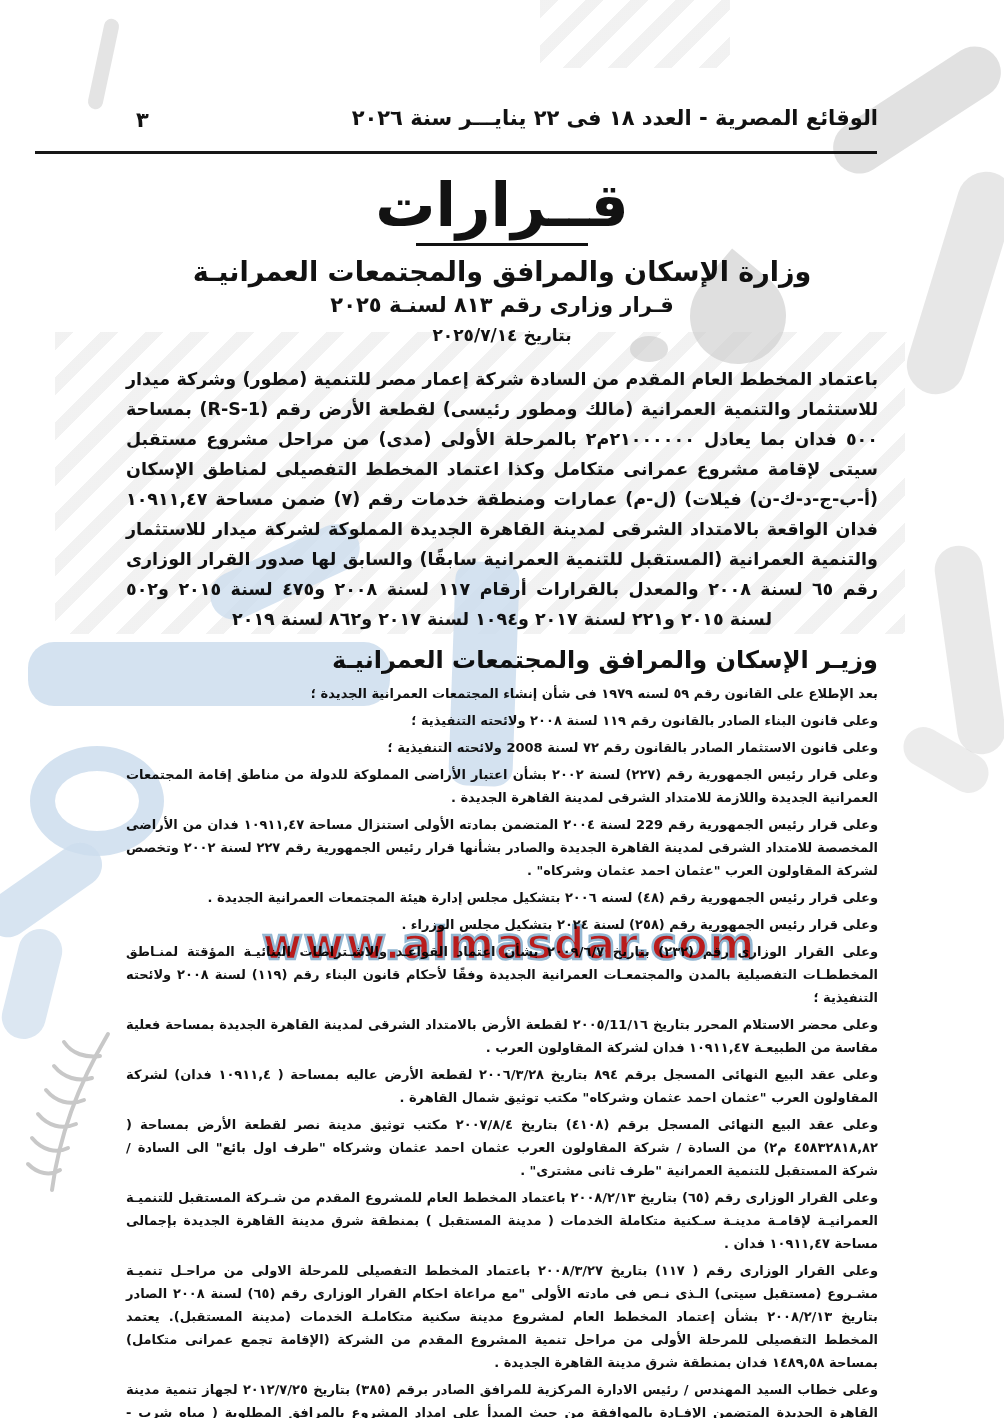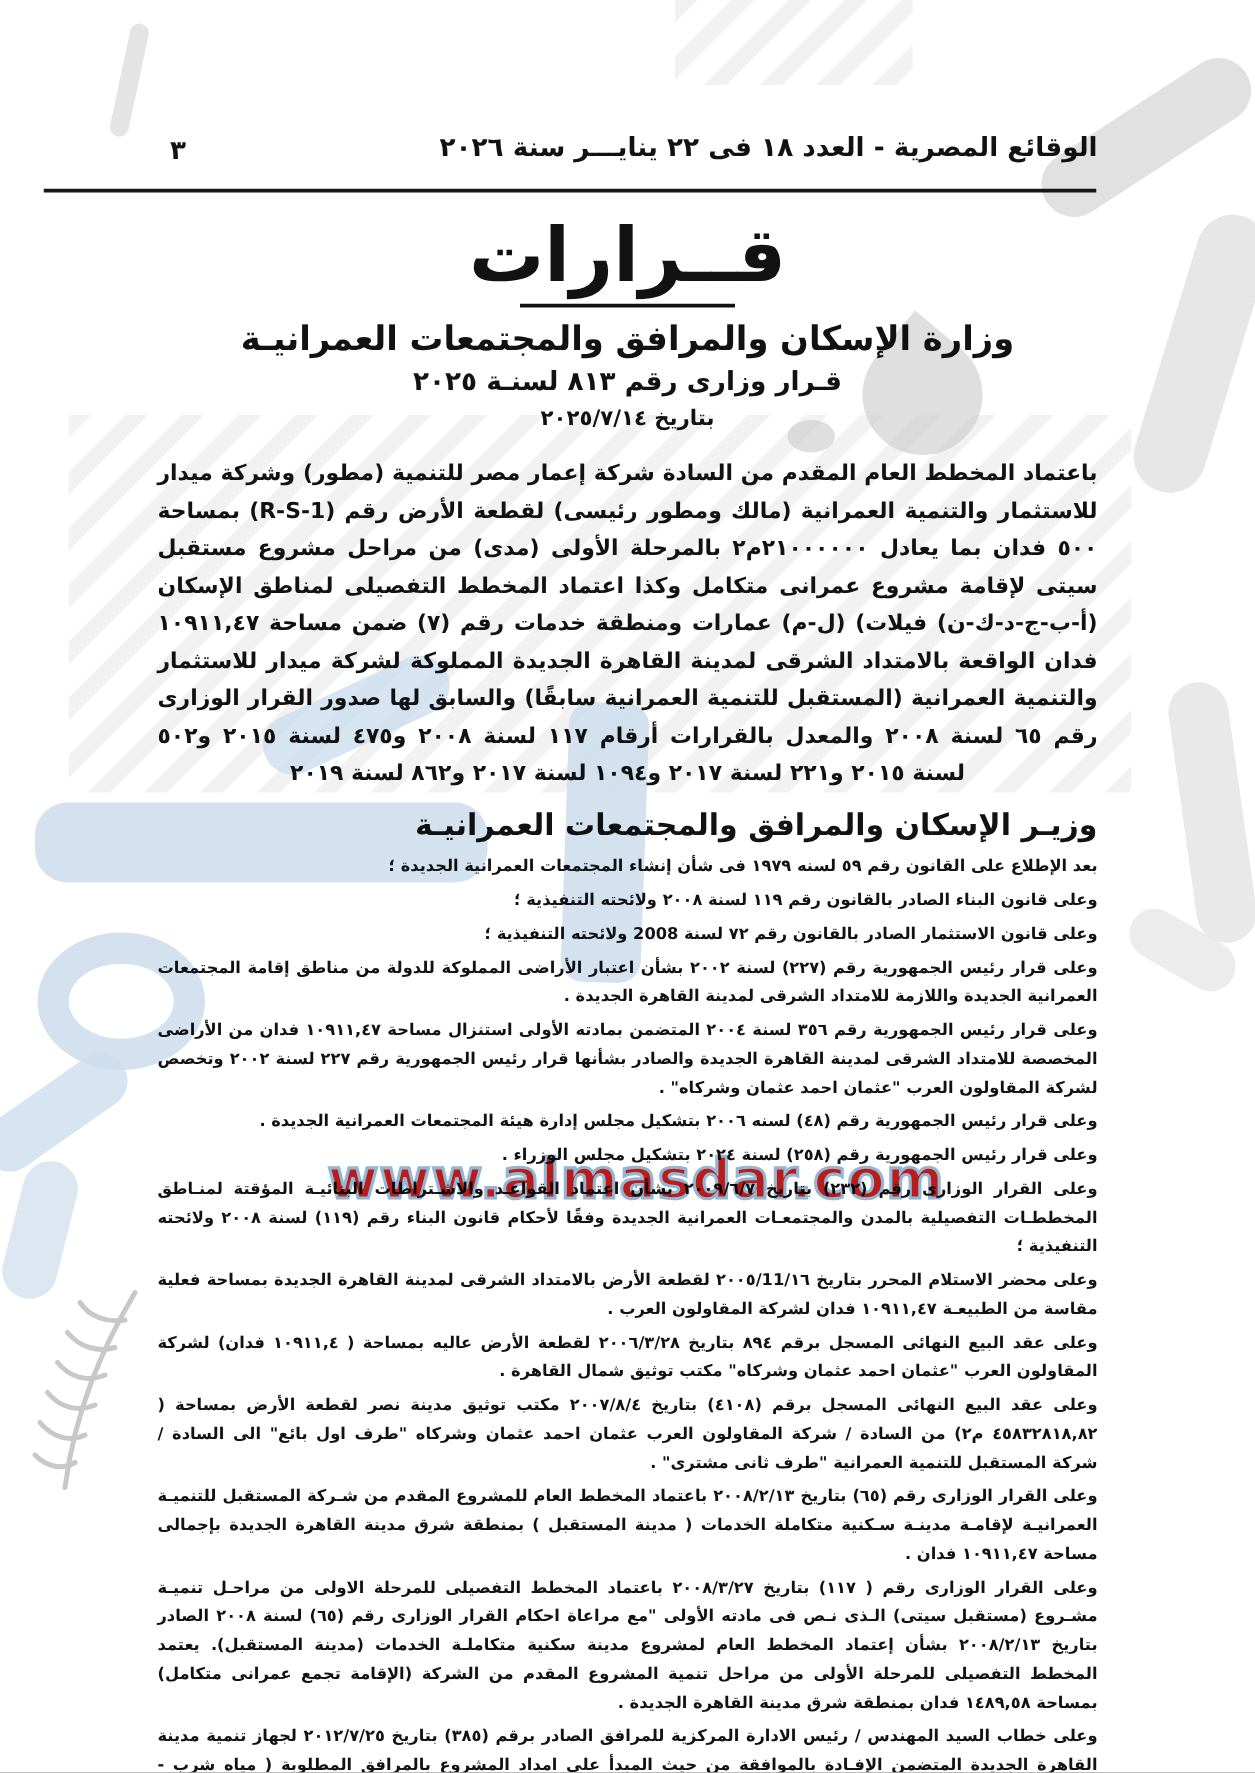--- a/index.html
+++ b/index.html
@@ -70,21 +70,21 @@
 
       <p class="summary">باعتماد المخطط العام المقدم من السادة شركة إعمار مصر للتنمية (مطور) وشركة ميدار للاستثمار والتنمية العمرانية (مالك ومطور رئيسى) لقطعة الأرض رقم (R-S-1) بمساحة ٥٠٠ فدان بما يعادل ٢١٠٠٠٠٠٠م٢ بالمرحلة الأولى (مدى) من مراحل مشروع مستقبل سيتى لإقامة مشروع عمرانى متكامل وكذا اعتماد المخطط التفصيلى لمناطق الإسكان (أ-ب-ج-د-ك-ن) فيلات) (ل-م) عمارات ومنطقة خدمات رقم (٧) ضمن مساحة ١٠٩١١,٤٧ فدان الواقعة بالامتداد الشرقى لمدينة القاهرة الجديدة المملوكة لشركة ميدار للاستثمار والتنمية العمرانية (المستقبل للتنمية العمرانية سابقًا) والسابق لها صدور القرار الوزارى رقم ٦٥ لسنة ٢٠٠٨ والمعدل بالقرارات أرقام ١١٧ لسنة ٢٠٠٨ و٤٧٥ لسنة ٢٠١٥ و٥٠٢ لسنة ٢٠١٥ و٢٢١ لسنة ٢٠١٧ و١٠٩٤ لسنة ٢٠١٧ و٨٦٢ لسنة ٢٠١٩</p>
 
       <h3 class="minister">وزيـر الإسكان والمرافق والمجتمعات العمرانيـة</h3>
 
       <div class="clauses">
         <p>بعد الإطلاع على القانون رقم ٥٩ لسنه ١٩٧٩ فى شأن إنشاء المجتمعات العمرانية الجديدة ؛</p>
         <p>وعلى قانون البناء الصادر بالقانون رقم ١١٩ لسنة ٢٠٠٨ ولائحته التنفيذية ؛</p>
         <p>وعلى قانون الاستثمار الصادر بالقانون رقم ٧٢ لسنة 2008 ولائحته التنفيذية ؛</p>
         <p>وعلى قرار رئيس الجمهورية رقم (٢٢٧) لسنة ٢٠٠٢ بشأن اعتبار الأراضى المملوكة للدولة من مناطق إقامة المجتمعات العمرانية الجديدة واللازمة للامتداد الشرقى لمدينة القاهرة الجديدة .</p>
-        <p>وعلى قرار رئيس الجمهورية رقم ٣٥٦ لسنة ٢٠٠٤ المتضمن بمادته الأولى استنزال مساحة ١٠٩١١,٤٧ فدان من الأراضى المخصصة للامتداد الشرقى لمدينة القاهرة الجديدة والصادر بشأنها قرار رئيس الجمهورية رقم ٢٢٧ لسنة ٢٠٠٢ وتخصص لشركة المقاولون العرب "عثمان احمد عثمان وشركاه" .</p>
+        <p>وعلى قرار رئيس الجمهورية رقم 229 لسنة ٢٠٠٤ المتضمن بمادته الأولى استنزال مساحة ١٠٩١١,٤٧ فدان من الأراضى المخصصة للامتداد الشرقى لمدينة القاهرة الجديدة والصادر بشأنها قرار رئيس الجمهورية رقم ٢٢٧ لسنة ٢٠٠٢ وتخصص لشركة المقاولون العرب "عثمان احمد عثمان وشركاه" .</p>
         <p>وعلى قرار رئيس الجمهورية رقم (٤٨) لسنه ٢٠٠٦ بتشكيل مجلس إدارة هيئة المجتمعات العمرانية الجديدة .</p>
         <p>وعلى قرار رئيس الجمهورية رقم (٢٥٨) لسنة ٢٠٢٤ بتشكيل مجلس الوزراء .</p>
         <p>وعلى القرار الوزارى رقم (٢٣٢) بتاريخ ٢٠٠٩/٦/٧ بشأن اعتماد القواعـد والاشـتراطات البنائيـة المؤقتة لمنـاطق المخططـات التفصيلية بالمدن والمجتمعـات العمرانية الجديدة وفقًا لأحكام قانون البناء رقم (١١٩) لسنة ٢٠٠٨ ولائحته التنفيذية ؛</p>
         <p>وعلى محضر الاستلام المحرر بتاريخ ٢٠٠٥/11/١٦ لقطعة الأرض بالامتداد الشرقى لمدينة القاهرة الجديدة بمساحة فعلية مقاسة من الطبيعـة ١٠٩١١,٤٧ فدان لشركة المقاولون العرب .</p>
         <p>وعلى عقد البيع النهائى المسجل برقم ٨٩٤ بتاريخ ٢٠٠٦/٣/٢٨ لقطعة الأرض عاليه بمساحة ( ١٠٩١١,٤ فدان) لشركة المقاولون العرب "عثمان احمد عثمان وشركاه" مكتب توثيق شمال القاهرة .</p>
         <p>وعلى عقد البيع النهائى المسجل برقم (٤١٠٨) بتاريخ ٢٠٠٧/٨/٤ مكتب توثيق مدينة نصر لقطعة الأرض بمساحة ( ٤٥٨٣٢٨١٨,٨٢ م٢) من السادة / شركة المقاولون العرب عثمان احمد عثمان وشركاه "طرف اول بائع" الى السادة / شركة المستقبل للتنمية العمرانية "طرف ثانى مشترى" .</p>
         <p>وعلى القرار الوزارى رقم (٦٥) بتاريخ ٢٠٠٨/٢/١٣ باعتماد المخطط العام للمشروع المقدم من شـركة المستقبل للتنميـة العمرانيـة لإقامـة مدينـة سـكنية متكاملة الخدمات ( مدينة المستقبل ) بمنطقة شرق مدينة القاهرة الجديدة بإجمالى مساحة ١٠٩١١,٤٧ فدان .</p>
         <p>وعلى القرار الوزارى رقم ( ١١٧) بتاريخ ٢٠٠٨/٣/٢٧ باعتماد المخطط التفصيلى للمرحلة الاولى من مراحـل تنميـة مشـروع (مستقبل سيتى) الـذى نـص فى مادته الأولى "مع مراعاة احكام القرار الوزارى رقم (٦٥) لسنة ٢٠٠٨ الصادر بتاريخ ٢٠٠٨/٢/١٣ بشأن إعتماد المخطط العام لمشروع مدينة سكنية متكاملـة الخدمات (مدينة المستقبل). يعتمد المخطط التفصيلى للمرحلة الأولى من مراحل تنمية المشروع المقدم من الشركة (الإقامة تجمع عمرانى متكامل) بمساحة ١٤٨٩,٥٨ فدان بمنطقة شرق مدينة القاهرة الجديدة .</p>
         <p>وعلى خطاب السيد المهندس / رئيس الادارة المركزية للمرافق الصادر برقم (٣٨٥) بتاريخ ٢٠١٢/٧/٢٥ لجهاز تنمية مدينة القاهرة الجديدة  المتضمن الإفـادة بالموافقة من حيث المبدأ على امداد المشروع بالمرافق المطلوبة ( مياه شرب - صرف صحى - رى ) ... مع تحمل شركة المستقبل للتنمية العمرانية قيمة تكاليف توصيل هذه المرافق بواقع ١١٤ ج/م٢ باجمالى قيمة ٥٢٠٤ مليون جنية .</p>
       </div>

